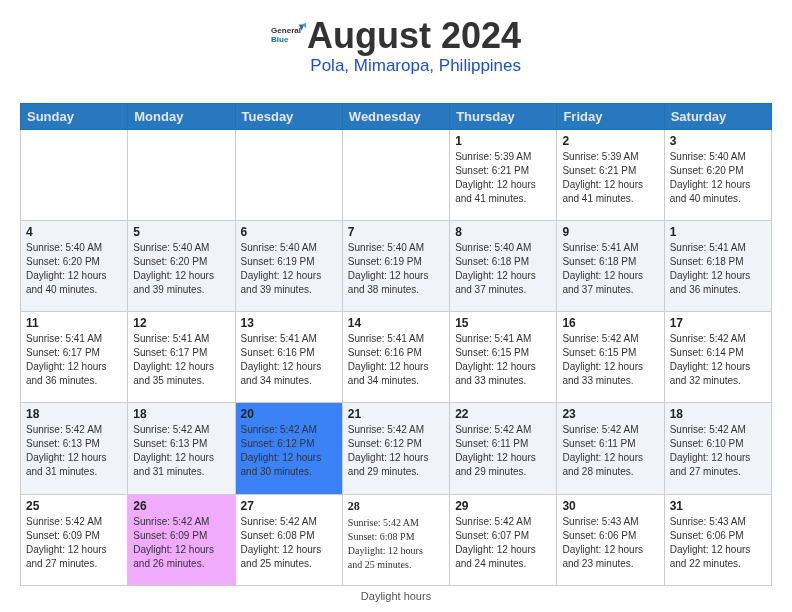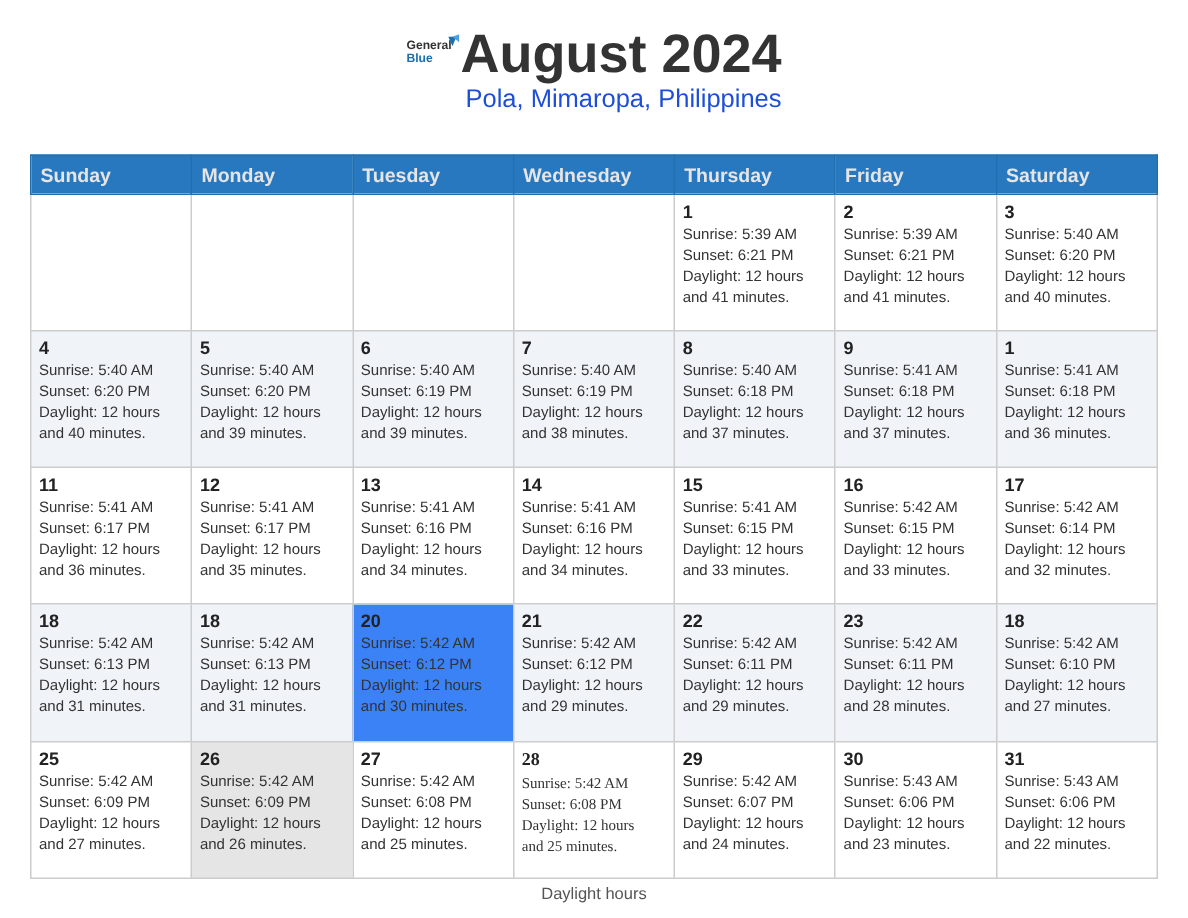--- a/index.html
+++ b/index.html
@@ -309,21 +309,21 @@
           </td>
         </tr>
         <tr>
           <td style="background: rgb(255, 255, 255);">
             <span class="day-num">25</span>
             <div class="day-info" style="white-space: pre-line;">Sunrise: 5:42 AM
 Sunset: 6:09 PM
 Daylight: 12 hours
 and 27 minutes.</div>
           </td>
-          <td style="background: #e5e5e5;">
+          <td style="background: #f0abfc;">
             <span class="day-num">26</span>
             <div class="day-info" style="white-space: pre-line;">Sunrise: 5:42 AM
 Sunset: 6:09 PM
 Daylight: 12 hours
 and 26 minutes.</div>
           </td>
           <td style="background: rgb(255, 255, 255);">
             <span class="day-num">27</span>
             <div class="day-info" style="white-space: pre-line;">Sunrise: 5:42 AM
 Sunset: 6:08 PM

